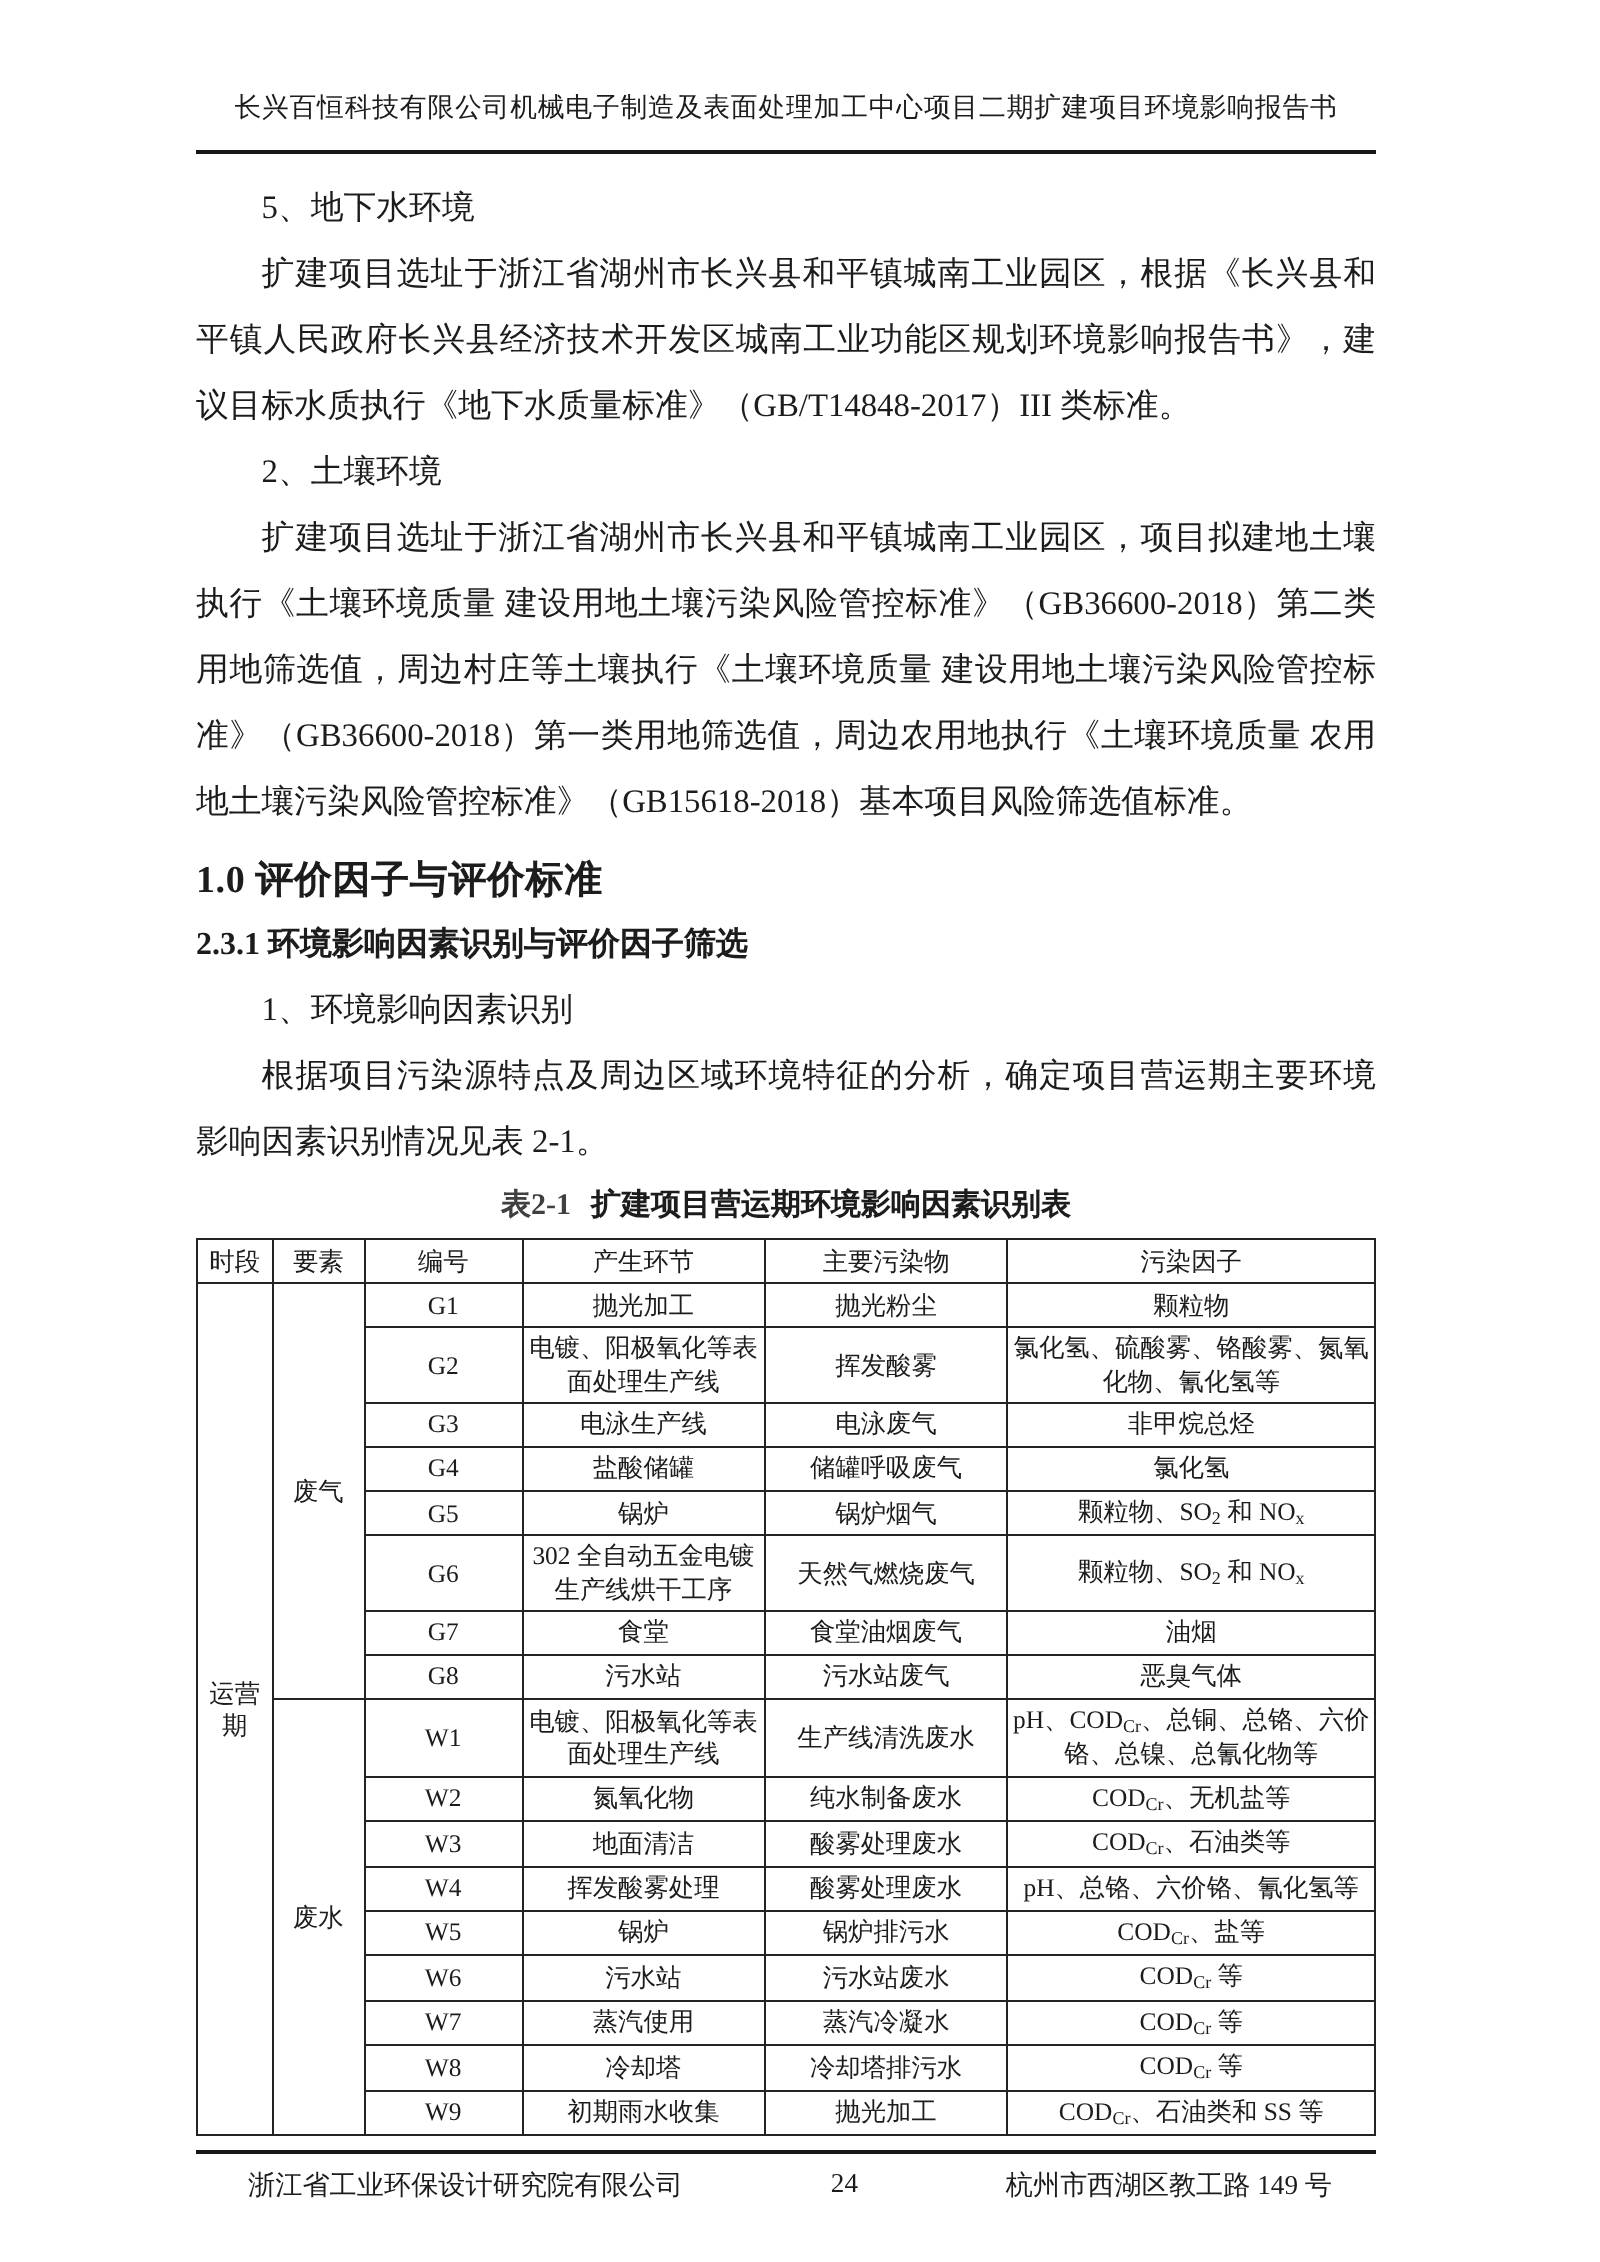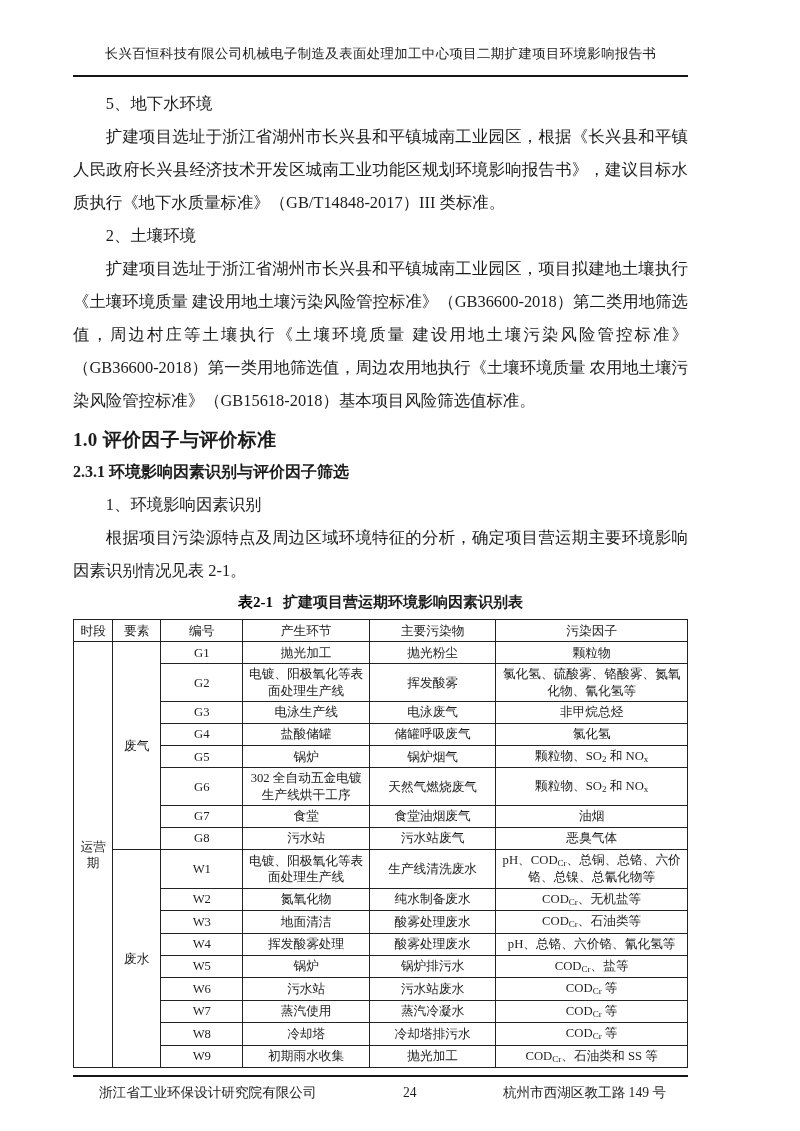--- a/index.html
+++ b/index.html
@@ -4,21 +4,21 @@
 <style>
   html,body { margin:0; padding:0; background:#ffffff; }
   body {
     width:800px; height:1131px;
     font-family:"Liberation Serif","DejaVu Serif",serif;
     color:#1c1c1c;
   }
   .page {
     box-sizing:border-box;
     width:780px; height:1131px;
-    padding:44px 92px 0 73px;
+    padding:44px 92px 0 98px;
     overflow:hidden;
   }
   .report-title {
     text-align:center;
     font-size:13.4px;
     line-height:1.45;
     letter-spacing:0.4px;
     white-space:nowrap;
   }
   .header-rule {
@@ -78,21 +78,21 @@
   col.c6 { width:31.2%; }
   sub { font-size:9px; vertical-align:-2px; }
   .footer-rule {
     border:none; height:0;
     border-top:2.5px solid #161616;
     margin:7px 0 0 0;
   }
   .footer-row {
     display:flex;
     justify-content:space-between;
-    align-items:center;
+    align-items:flex-start;
     font-size:13.6px;
     margin-top:7px;
     padding:0 22px 0 26px;
   }
 </style>
 </head>
 <body>
 
 <div class="page">
 
@@ -104,21 +104,21 @@
     <p class="body-text indent">扩建项目选址于浙江省湖州市长兴县和平镇城南工业园区，根据《长兴县和平镇人民政府长兴县经济技术开发区城南工业功能区规划环境影响报告书》，建议目标水质执行《地下水质量标准》（GB/T14848-2017）III 类标准。</p>
     <p class="body-text indent">2、土壤环境</p>
     <p class="body-text indent">扩建项目选址于浙江省湖州市长兴县和平镇城南工业园区，项目拟建地土壤执行《土壤环境质量 建设用地土壤污染风险管控标准》（GB36600-2018）第二类用地筛选值，周边村庄等土壤执行《土壤环境质量 建设用地土壤污染风险管控标准》（GB36600-2018）第一类用地筛选值，周边农用地执行《土壤环境质量 农用地土壤污染风险管控标准》（GB15618-2018）基本项目风险筛选值标准。</p>
 
     <h2 class="sec">1.0 评价因子与评价标准</h2>
     <h3 class="sec">2.3.1 环境影响因素识别与评价因子筛选</h3>
     <p class="body-text indent">1、环境影响因素识别</p>
     <p class="body-text indent">根据项目污染源特点及周边区域环境特征的分析，确定项目营运期主要环境影响因素识别情况见表 2-1。</p>
 
     <div class="caption">
-      <span class="cap-label" style="color: #000000;">表2-1</span><span>扩建项目营运期环境影响因素识别表</span>
+      <span class="cap-label" style="color: #404040;">表2-1</span><span>扩建项目营运期环境影响因素识别表</span>
     </div>
 
     <table class="impact">
       <colgroup>
         <col class="c1">
           <col class="c2">
           <col class="c3">
           <col class="c4">
           <col class="c5">
           <col class="c6">

